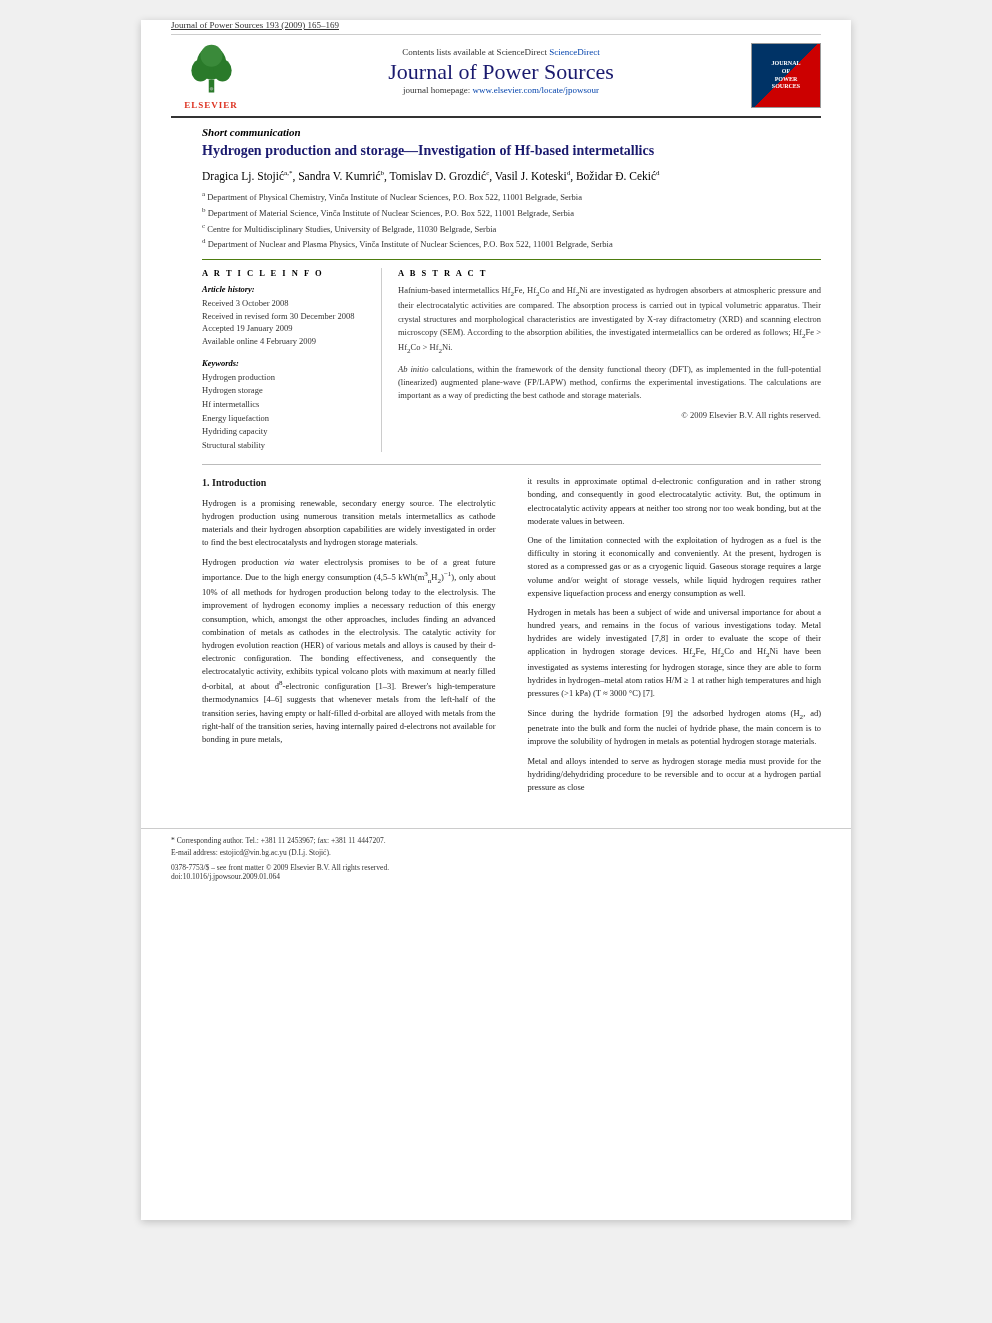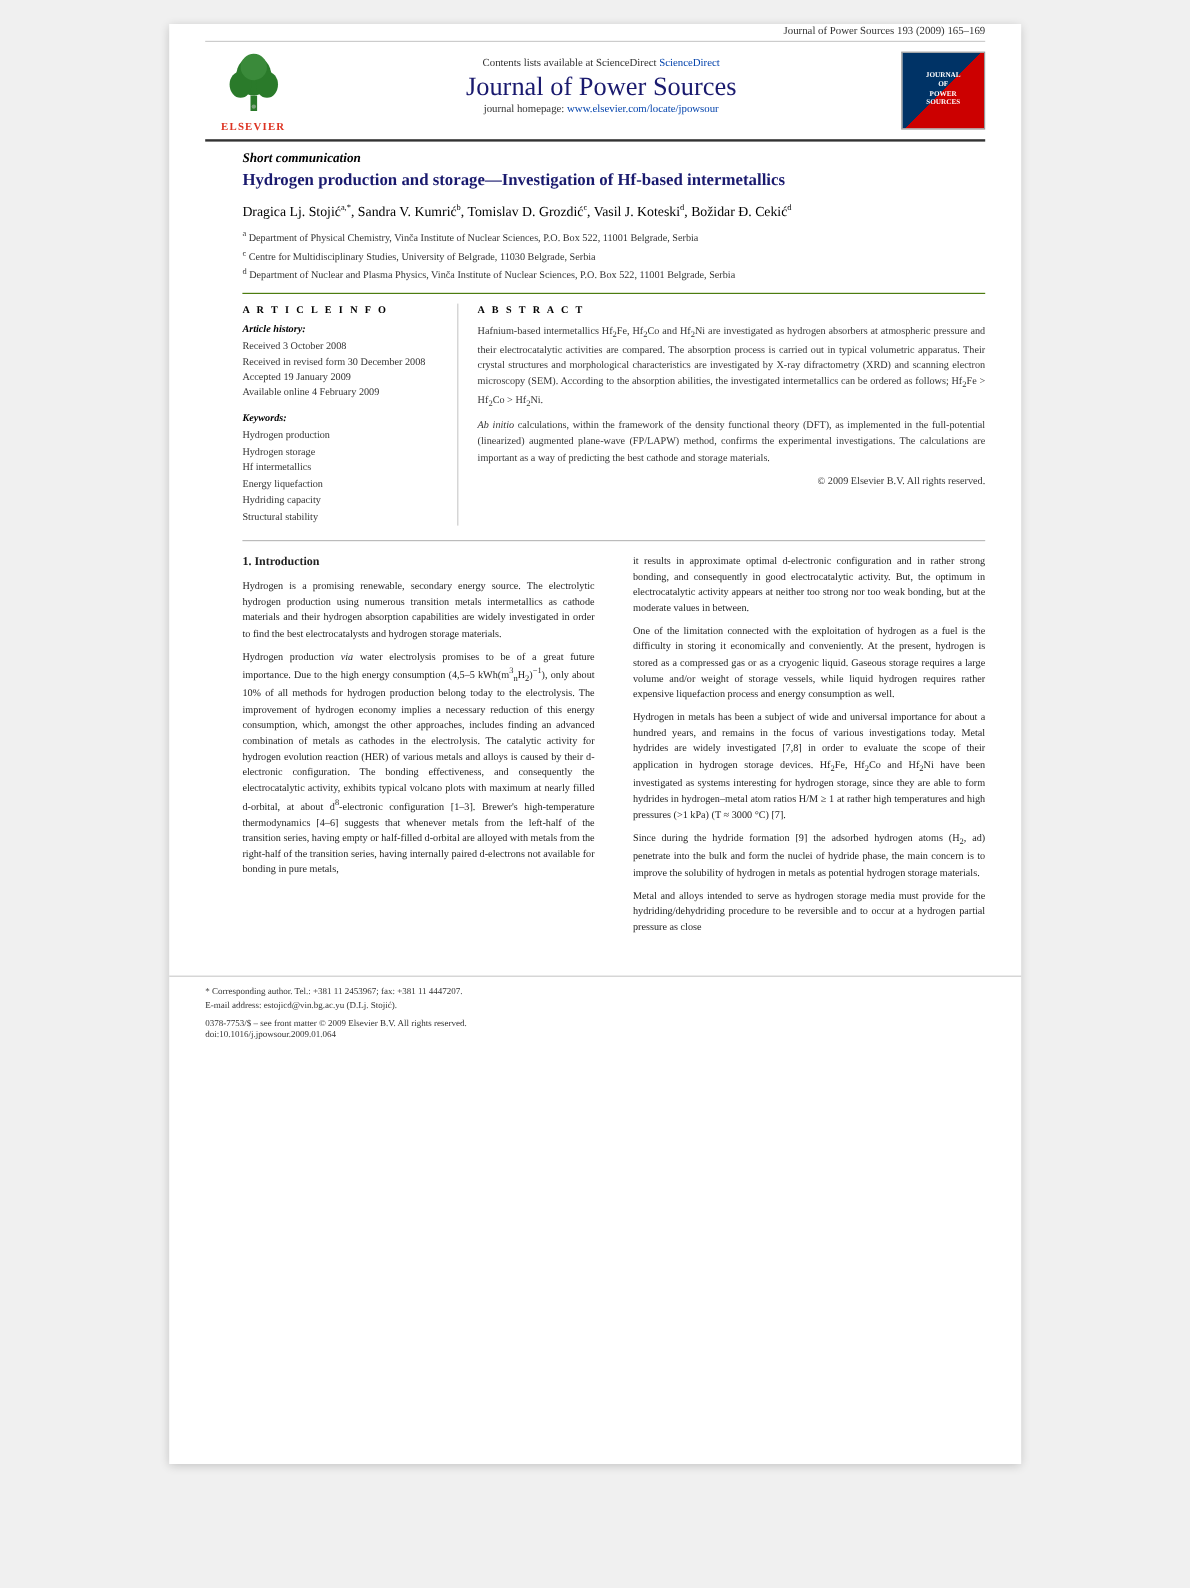--- a/index.html
+++ b/index.html
@@ -18,26 +18,27 @@
       box-shadow: 0 2px 8px rgba(0,0,0,0.2);
     }
     
     .journal-header {
       padding: 8px 30px 0 30px;
       display: flex;
       align-items: flex-start;
       justify-content: space-between;
     }
     .journal-top-line {
-      text-align: right;
+      text-align: left;
       font-size: 9px;
       color: #333;
       border-bottom: 1px solid #ccc;
       padding-bottom: 4px;
       margin: 0 30px;
+      text-decoration: underline;
     }
     .elsevier-logo {
       display: flex;
       flex-direction: column;
       align-items: center;
       width: 80px;
     }
     .elsevier-tree {
       width: 55px;
       height: 55px;
@@ -266,20 +267,21 @@
   <hr class="header-divider">
 
   <div class="article-body">
     <div class="short-communication">Short communication</div>
     <div class="article-title">Hydrogen production and storage—Investigation of Hf-based intermetallics</div>
     <div class="authors">
       Dragica Lj. Stojić<sup>a,*</sup>, Sandra V. Kumrić<sup>b</sup>, Tomislav D. Grozdić<sup>c</sup>, Vasil J. Koteski<sup>d</sup>, Božidar Đ. Cekić<sup>d</sup>
     </div>
     <div class="affiliations">
       <div class="affil-line"><sup>a</sup> Department of Physical Chemistry, Vinča Institute of Nuclear Sciences, P.O. Box 522, 11001 Belgrade, Serbia</div>
+      <div class="affil-line"><sup>b</sup> Department of Material Science, Vinča Institute of Nuclear Sciences, P.O. Box 522, 11001 Belgrade, Serbia</div>
       <div class="affil-line"><sup>c</sup> Centre for Multidisciplinary Studies, University of Belgrade, 11030 Belgrade, Serbia</div>
       <div class="affil-line"><sup>d</sup> Department of Nuclear and Plasma Physics, Vinča Institute of Nuclear Sciences, P.O. Box 522, 11001 Belgrade, Serbia</div>
     </div>
 
     <div class="two-col">
       <div class="col-left">
         <div class="section-label">A R T I C L E   I N F O</div>
         <div class="article-history-label">Article history:</div>
         <div class="history-item">Received 3 October 2008</div>
         <div class="history-item">Received in revised form 30 December 2008</div>

